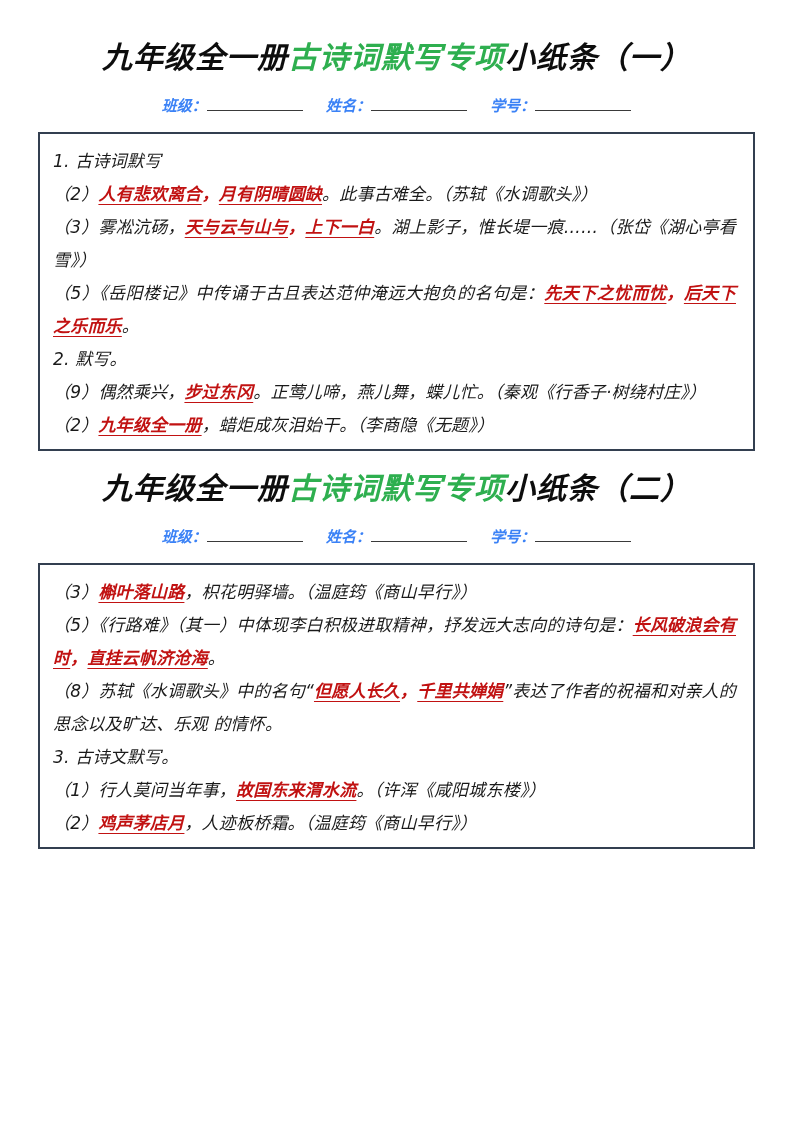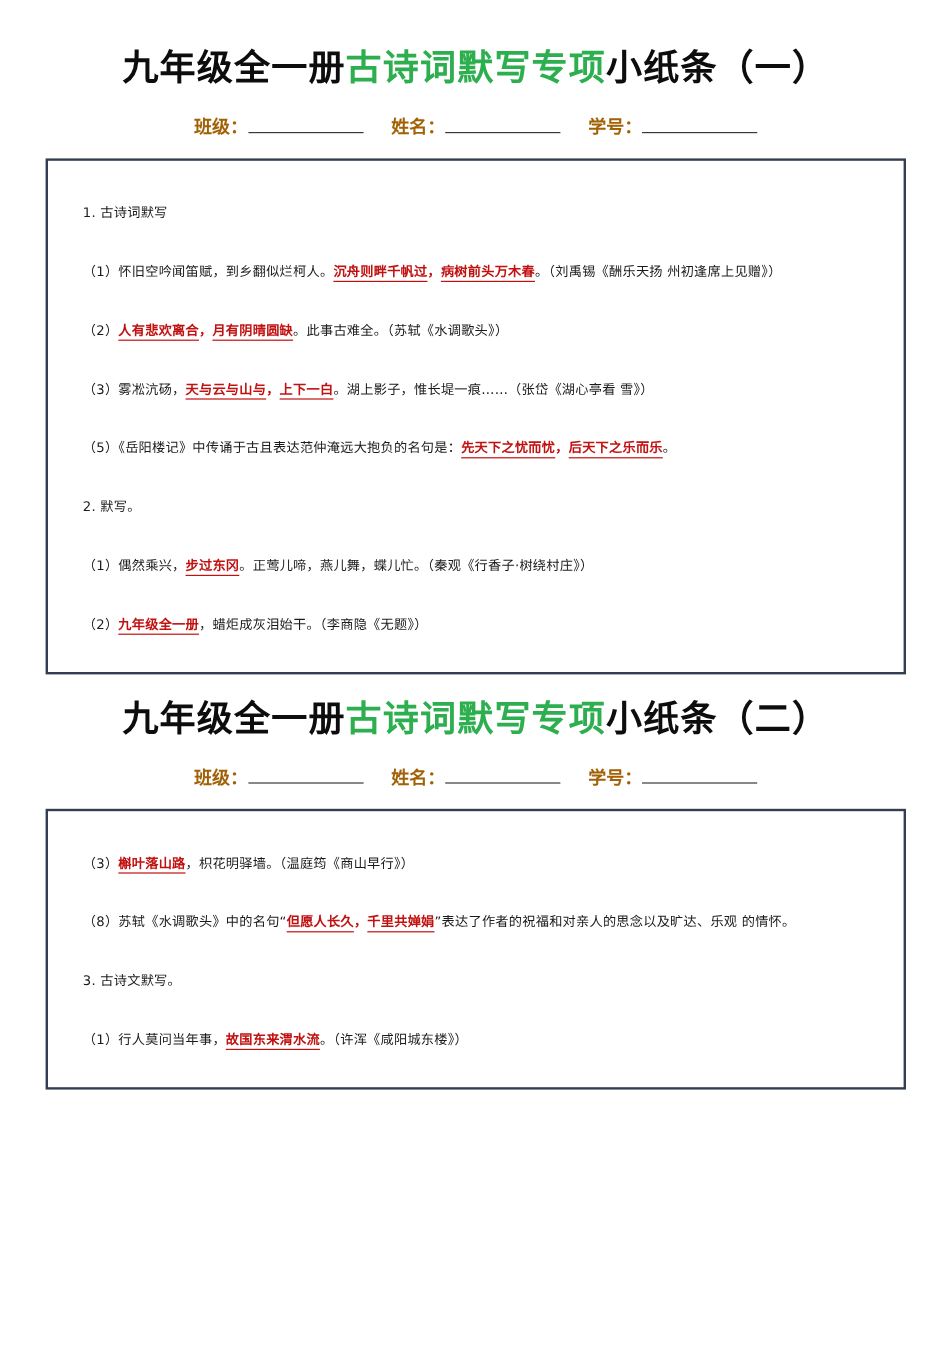--- a/index.html
+++ b/index.html
@@ -10,55 +10,55 @@
   }
   *{box-sizing:border-box;}
   html,body{margin:0;padding:0;}
   body{
     width:793px;height:1122px;
     background:#ffffff;
     font-family:"DejaVu Sans","Liberation Sans",sans-serif;
     color:var(--ink);
     overflow:hidden;
   }
-  .page{width:793px;height:1122px;padding-top:40px;}
+  .page{width:793px;height:1122px;padding-top:40px;font-style:italic;}
   .doc-title{
     text-align:center;
     font-size:30px;
     font-weight:800;
     letter-spacing:1px;
     color:#0d0d0d;
     margin:0 0 18px 0;
     line-height:1.2;
   }
   .doc-title .hl{color:var(--green);}
   .fields-row{
     text-align:center;
     font-size:15px;
     font-weight:600;
     margin:0 0 17px 0;
-    color:#a16207;
+    color:#3b82f6;
   }
   .field-group{display:inline-block;margin:0 9px;}
   .field-blank{
     display:inline-block;
     width:96px;
     height:15px;
     border-bottom:1.6px solid #3a3a3a;
     vertical-align:baseline;
   }
   .quiz-box{
     margin:0 38px 0 38px;
     border:2.5px solid var(--border);
     background:#fff;
     padding:11px 17px 7px 13px;
   }
   .quiz-box p{
-    margin:16px;
-    font-size:11px;
+    margin:0;
+    font-size:17px;
     line-height:33px;
     text-align:justify;
     letter-spacing:0.2px;
   }
   .r{
     color:var(--red);
     font-weight:700;
     text-decoration:underline;
     text-decoration-color:var(--red);
     text-underline-offset:4px;
@@ -80,41 +80,42 @@
   </h1>
 
   <div class="fields-row">
     <span class="field-group"><span>班级：</span><span class="field-blank"></span></span>
     <span class="field-group"><span>姓名：</span><span class="field-blank"></span></span>
     <span class="field-group"><span>学号：</span><span class="field-blank"></span></span>
   </div>
 
   <div class="quiz-box">
       <p><span>1. 古诗词默写</span></p>
-      <p><span>（1）怀旧空吟闻笛赋，到乡翻似烂柯人。</span><span class="r">沉舟则畔千帆过</span><span class="rc">，</span><span class="r">病树前头万木春</span><span>。（刘禹锡《酬乐天扬 州初逢席上见赠》）</span></p>
       <p><span>（2）</span><span class="r">人有悲欢离合</span><span class="rc">，</span><span class="r">月有阴晴圆缺</span><span>。此事古难全。（苏轼《水调歌头》）</span></p>
       <p><span>（3）雾凇沆砀，</span><span class="r">天与云与山与</span><span class="rc">，</span><span class="r">上下一白</span><span>。湖上影子，惟长堤一痕……（张岱《湖心亭看 雪》）</span></p>
       <p><span>（5）《岳阳楼记》中传诵于古且表达范仲淹远大抱负的名句是：</span><span class="r">先天下之忧而忧</span><span class="rc">，</span><span class="r">后天下之乐而乐</span><span>。</span></p>
       <p><span>2. 默写。</span></p>
-      <p><span>（1）偶然乘兴，</span><span class="r">步过东冈</span><span>。正莺儿啼，燕儿舞，蝶儿忙。（秦观《行香子·树绕村庄》）</span></p>
+      <p><span>（9）偶然乘兴，</span><span class="r">步过东冈</span><span>。正莺儿啼，燕儿舞，蝶儿忙。（秦观《行香子·树绕村庄》）</span></p>
       <p><span>（2）</span><span class="r">九年级全一册</span><span>，蜡炬成灰泪始干。（李商隐《无题》）</span></p>
     </div>
 
   <div class="section-gap"></div>
 
   <h1 class="doc-title">
     <span>九年级全一册</span><span class="hl">古诗词默写专项</span><span>小纸条（二）</span>
   </h1>
 
   <div class="fields-row">
     <span class="field-group"><span>班级：</span><span class="field-blank"></span></span>
     <span class="field-group"><span>姓名：</span><span class="field-blank"></span></span>
     <span class="field-group"><span>学号：</span><span class="field-blank"></span></span>
   </div>
 
   <div class="quiz-box">
       <p><span>（3）</span><span class="r">槲叶落山路</span><span>，枳花明驿墙。（温庭筠《商山早行》）</span></p>
+      <p><span>（5）《行路难》（其一）中体现李白积极进取精神，抒发远大志向的诗句是：</span><span class="r">长风破浪会有时</span><span class="rc">，</span><span class="r">直挂云帆济沧海</span><span>。</span></p>
       <p><span>（8）苏轼《水调歌头》中的名句“</span><span class="r">但愿人长久</span><span class="rc">，</span><span class="r">千里共婵娟</span><span>”表达了作者的祝福和对亲人的思念以及旷达、乐观 的情怀。</span></p>
       <p><span>3. 古诗文默写。</span></p>
       <p><span>（1）行人莫问当年事，</span><span class="r">故国东来渭水流</span><span>。（许浑《咸阳城东楼》）</span></p>
+      <p><span>（2）</span><span class="r">鸡声茅店月</span><span>，人迹板桥霜。（温庭筠《商山早行》）</span></p>
     </div>
 
 </div>
 
 </body></html>

